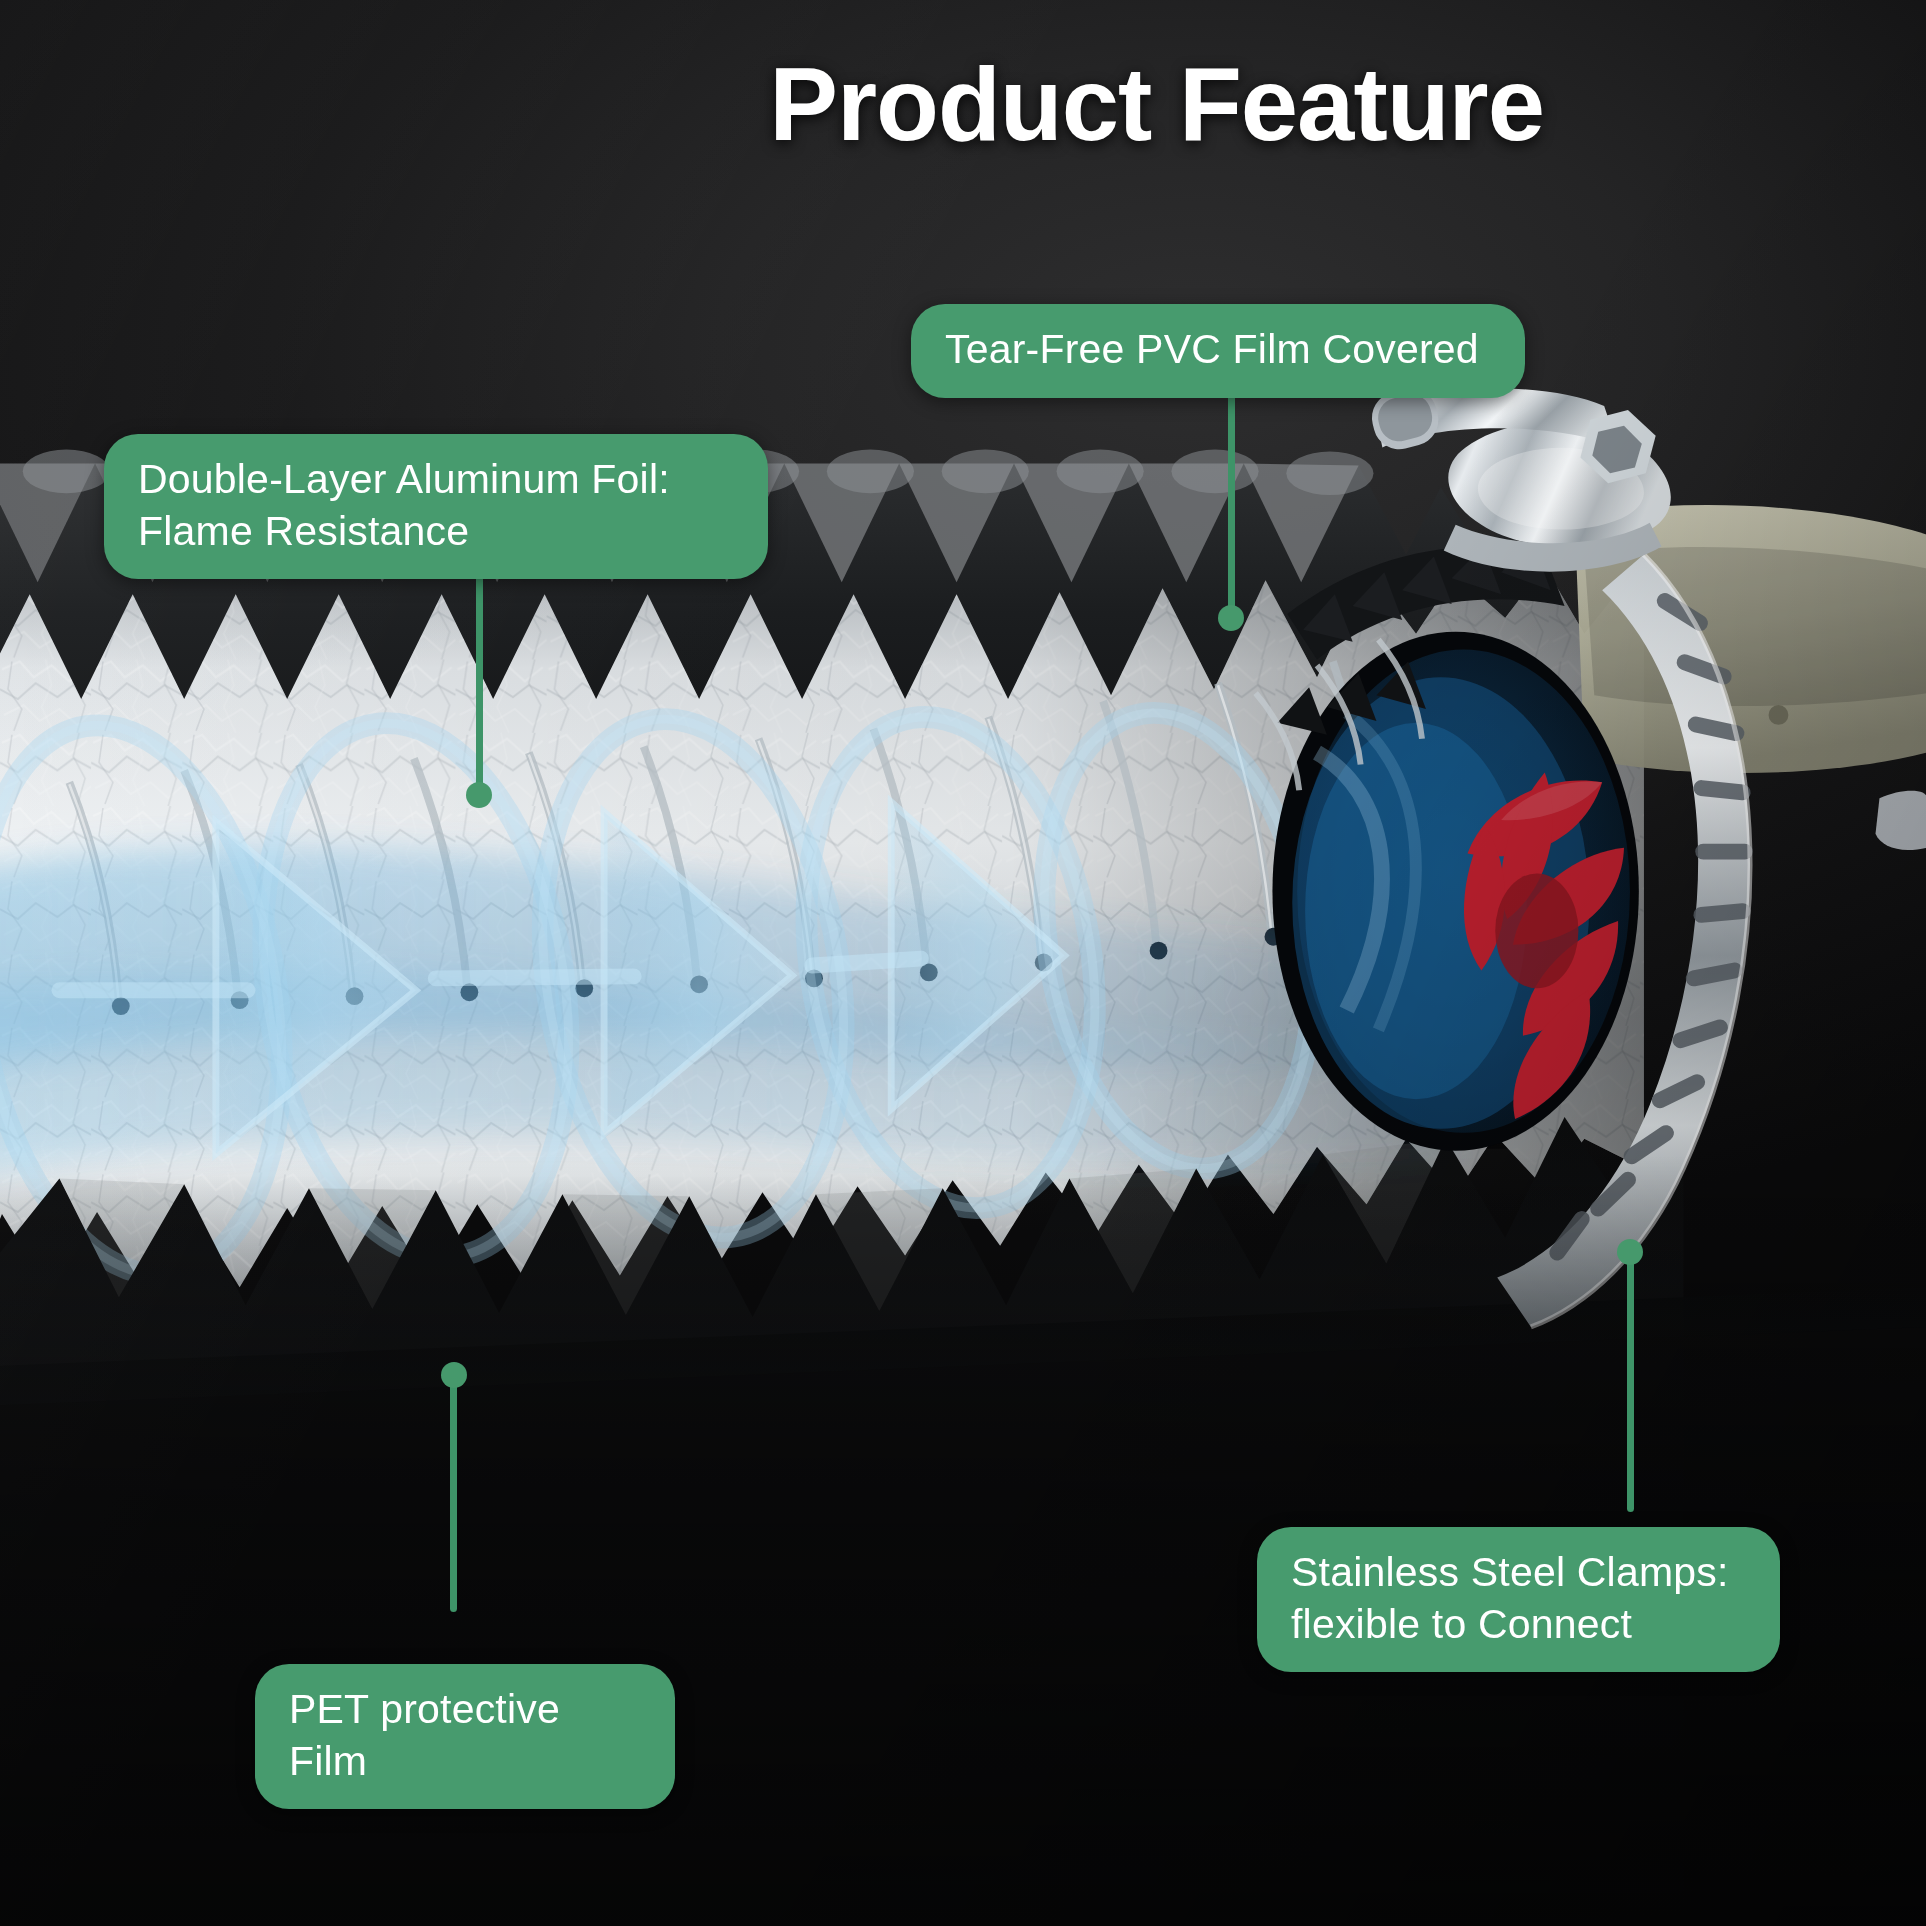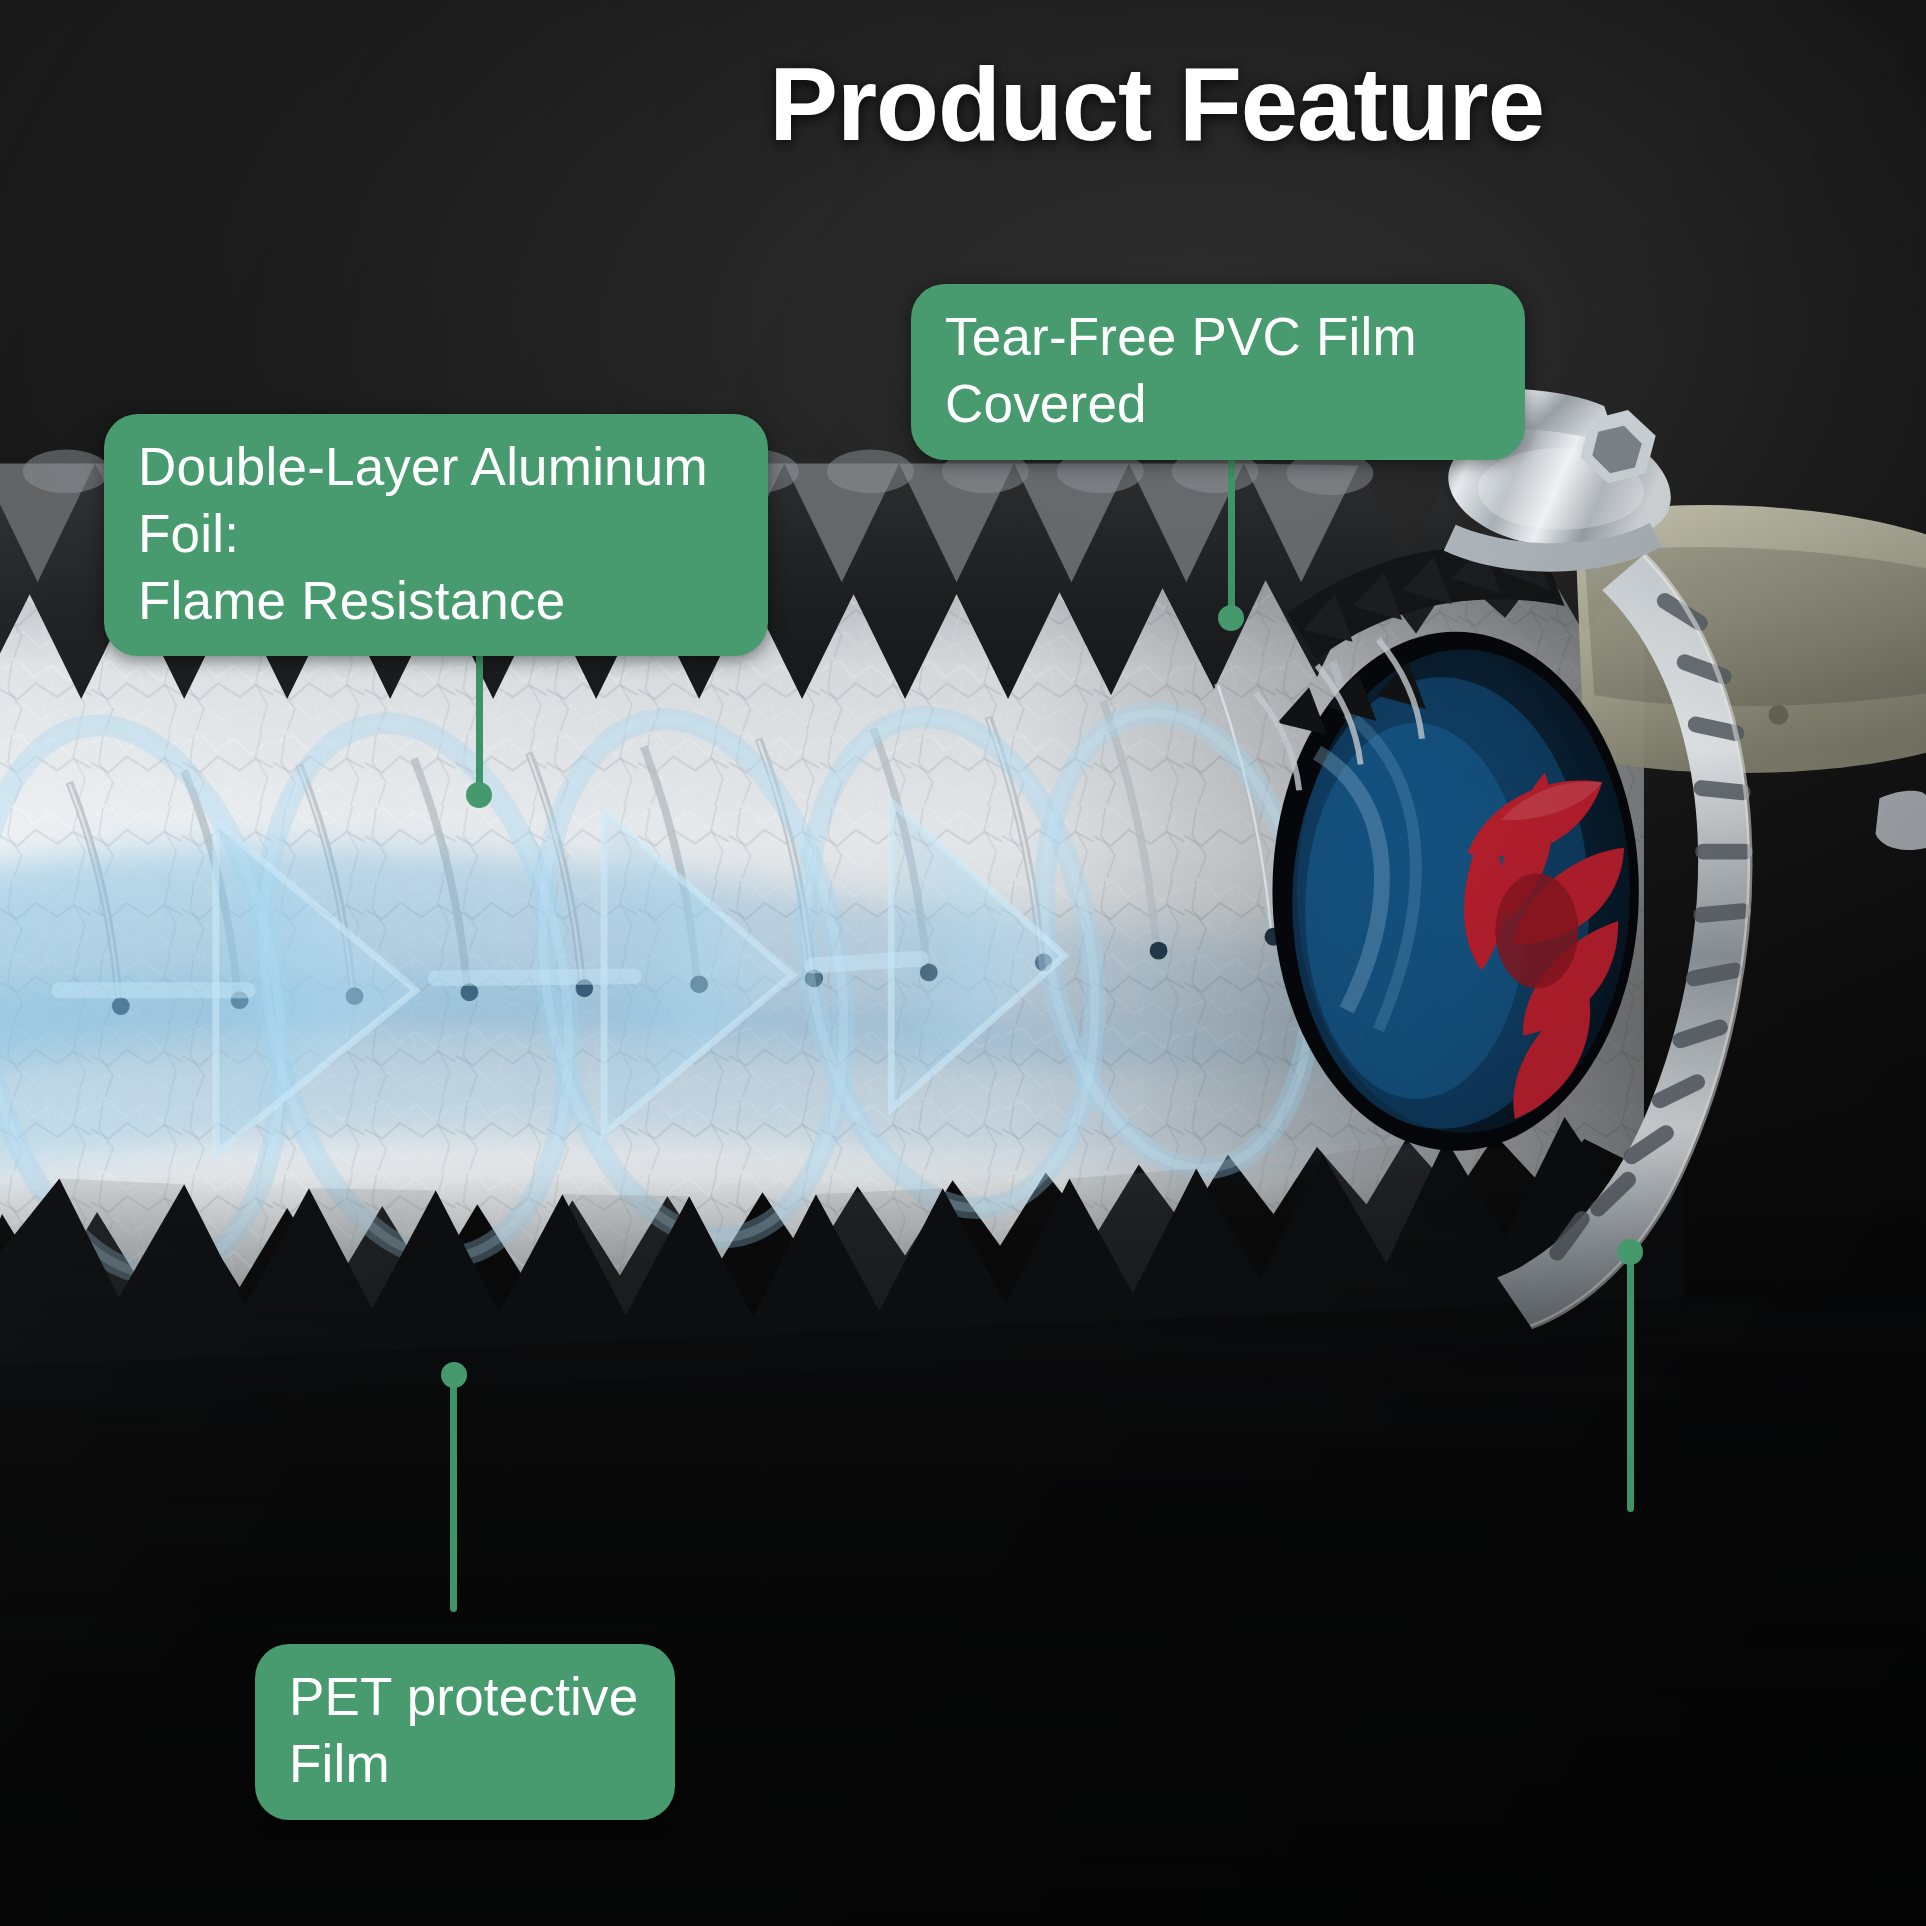--- a/index.html
+++ b/index.html
@@ -64,27 +64,28 @@
     width: 1927px;
     height: 1927px;
   }
 
   
   .callout-pill {
     position: absolute;
     background: #479B6E;
     border-radius: 34px;
     color: #ffffff;
-    font-size: 53px;
+    font-size: 41px;
     line-height: 1.26;
     padding: 20px 34px 22px 34px;
     box-sizing: border-box;
     white-space: pre-line;
     letter-spacing: 0.2px;
     box-shadow: 0 4px 18px rgba(0,0,0,0.45);
+    margin-top: 20px;
   }
   .leader-line {
     position: absolute;
     background: #3E9468;
     width: 7px;
     border-radius: 4px;
   }
   .leader-dot {
     position: absolute;
     background: #46996C;
@@ -533,19 +534,21 @@
   <div class="leader-dot" id="dot-pvc"></div>
   <div class="callout-pill" id="pill-pvc">Tear-Free PVC Film Covered</div>
 
   <div class="leader-line" id="leader-foil"></div>
   <div class="leader-dot" id="dot-foil"></div>
   <div class="callout-pill" id="pill-foil">Double-Layer Aluminum Foil:
 Flame Resistance</div>
 
   <div class="leader-line" id="leader-clamps"></div>
   <div class="leader-dot" id="dot-clamps"></div>
+  <div class="callout-pill" id="pill-clamps">Stainless Steel Clamps:
+flexible to Connect</div>
 
   <div class="leader-line" id="leader-pet"></div>
   <div class="leader-dot" id="dot-pet"></div>
   <div class="callout-pill" id="pill-pet">PET protective Film</div>
 
 </div>
 
 
 </body></html>

